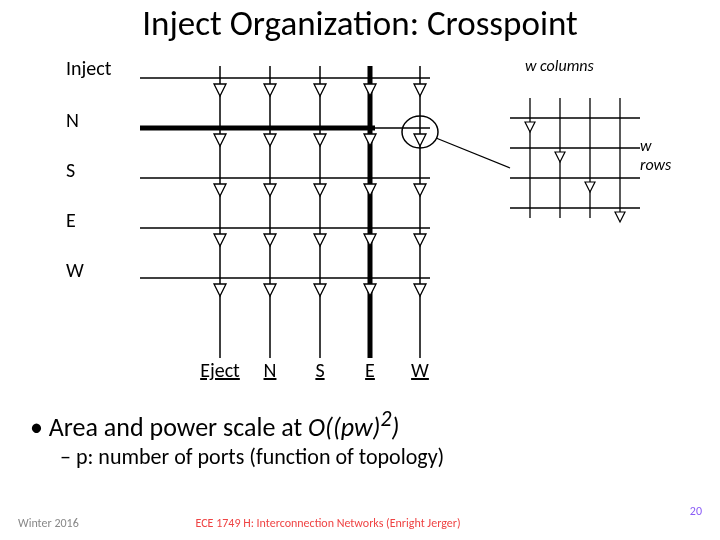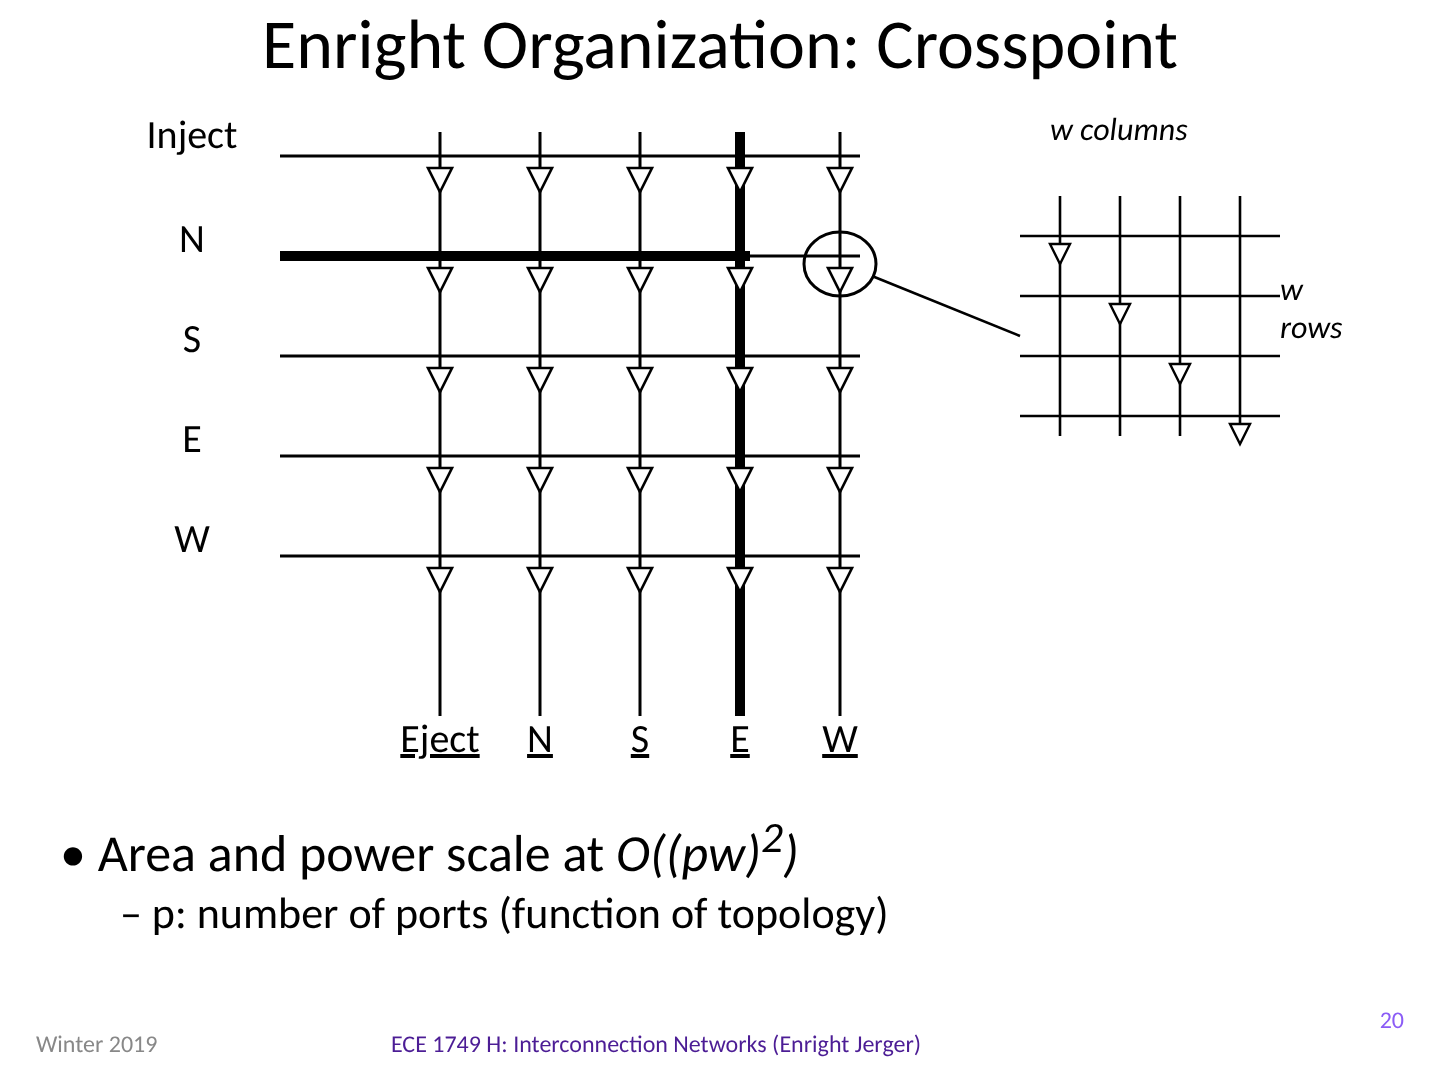--- a/index.html
+++ b/index.html
@@ -29,21 +29,21 @@
   .diagram-area {
     position: absolute;
     top: 58px;
     left: 70px;
     width: 580px;
     height: 320px;
   }
   .row-label {
     position: absolute;
     font-size: 20px;
-    text-align: center;
+    text-align: left;
     width: 60px;
   }
   .col-label {
     position: absolute;
     font-size: 20px;
     text-align: center;
     width: 50px;
     text-decoration: underline;
   }
   .note {
@@ -76,39 +76,39 @@
     font-size: 12px;
     color: #888;
   }
   .footer-center {
     position: absolute;
     left: 0;
     width: 656px;
     bottom: 10px;
     text-align: center;
     font-size: 12px;
-    color: #4c1d95;
+    color: #ef4444;
   }
   .footer-right {
     position: absolute;
     right: 18px;
     bottom: 22px;
     font-size: 12px;
     color: #8b5cf6;
   }
   .formula {
     font-style: italic;
   }
 </style>
 </head>
 <body>
 
 <div class="slide">
 
-  <div class="title">Enright Organization: Crosspoint</div>
+  <div class="title">Inject Organization: Crosspoint</div>
 
   <div class="diagram-area">
     <svg width="580" height="320" viewBox="0 0 580 320">
       <defs>
         <g id="buf">
           <path d="M0 -6 L10 0 L0 6 Z" fill="#fff" stroke="#000" stroke-width="1.3"></path>
         </g>
       </defs>
 
       <line x1="70" y1="70" x2="305" y2="70" stroke="#000" stroke-width="5"></line>
@@ -222,17 +222,17 @@
     <div class="note" style="left:570px; top:78px;">w rows</div>
   </div>
 
   <div class="bullets">
     <p class="main">
       <span>• Area and power scale at </span><span class="formula">O((pw)</span><sup class="formula">2</sup><span class="formula">)</span>
     </p>
     <p class="sub">– p: number of ports (function of topology)</p>
   </div>
 
-  <div class="footer-left">Winter 2019</div>
+  <div class="footer-left">Winter 2016</div>
   <div class="footer-center">ECE 1749 H: Interconnection Networks (Enright Jerger)</div>
   <div class="footer-right">20</div>
 
 </div>
 
 </body></html>

